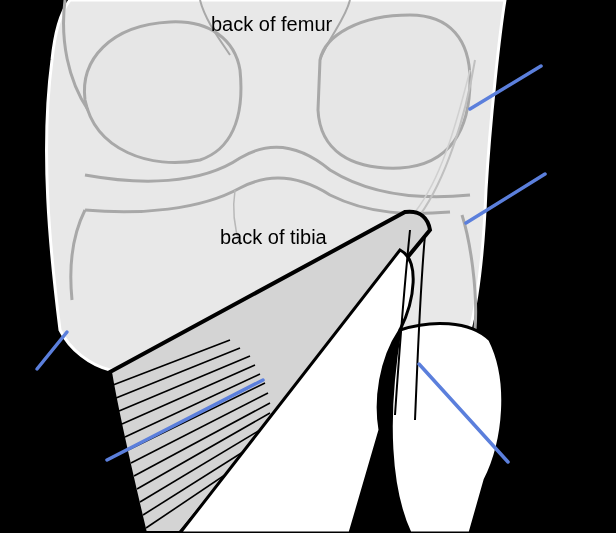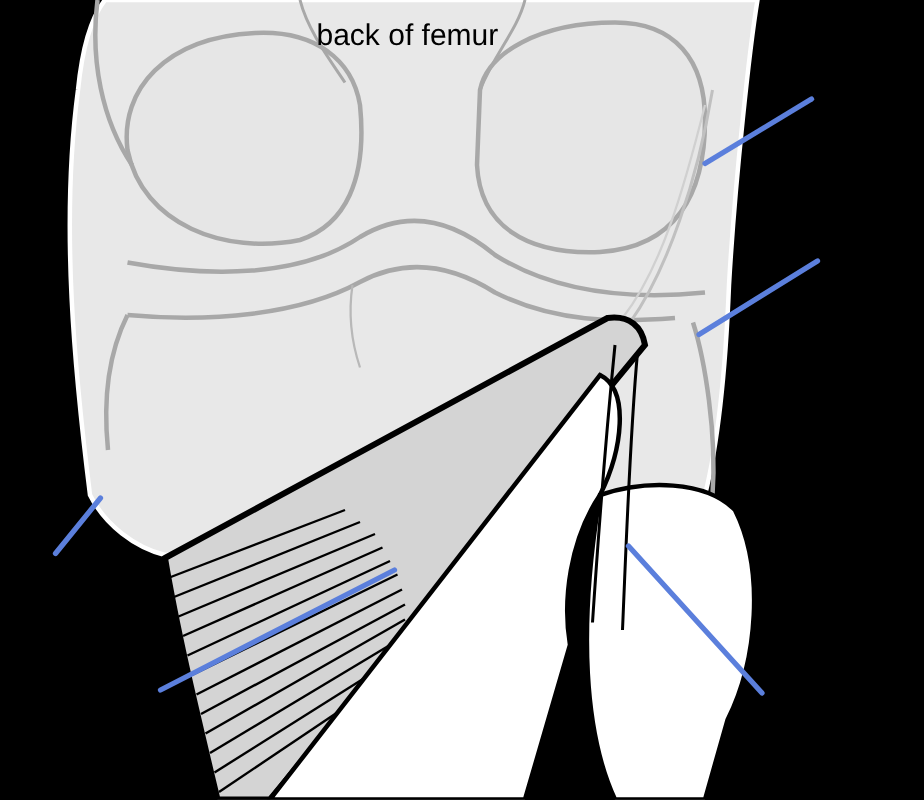--- a/index.html
+++ b/index.html
@@ -60,14 +60,15 @@
 
     <g stroke="#5b7fdc" stroke-width="3.5" stroke-linecap="round">
       <line x1="470" y1="109" x2="541" y2="66"></line>
       <line x1="466" y1="223" x2="545" y2="174"></line>
       <line x1="67" y1="332" x2="37" y2="369"></line>
       <line x1="263" y1="380" x2="107" y2="460"></line>
       <line x1="419" y1="364" x2="508" y2="462"></line>
     </g>
   </svg>
   <div class="lbl" style="left:211px;top:14px;">back of femur</div>
+  <div class="lbl" style="left:220px;top:227px;">back of tibia</div>
   <div class="lbl" style="left:509px;top:144px;">n</div>
 </div>
 
 </body></html>

